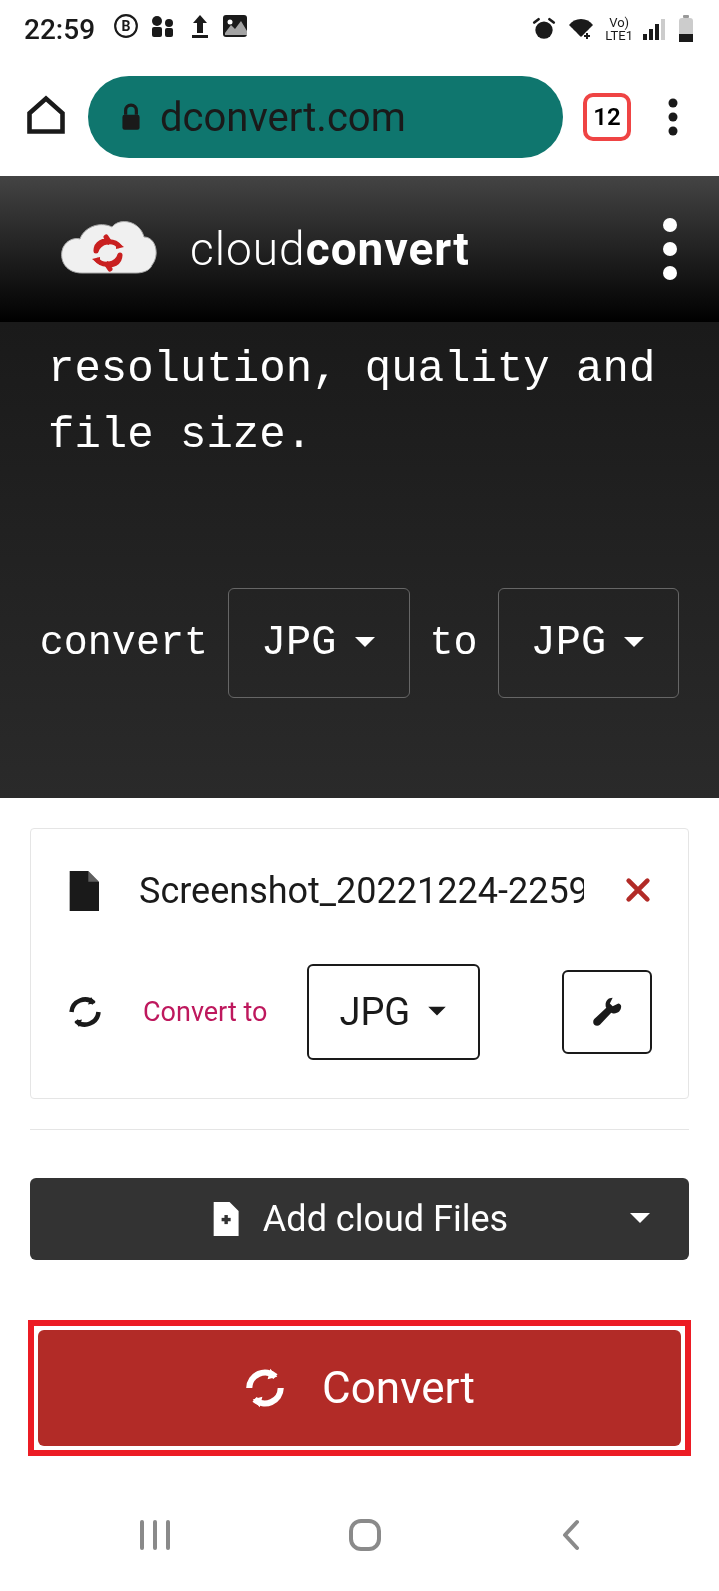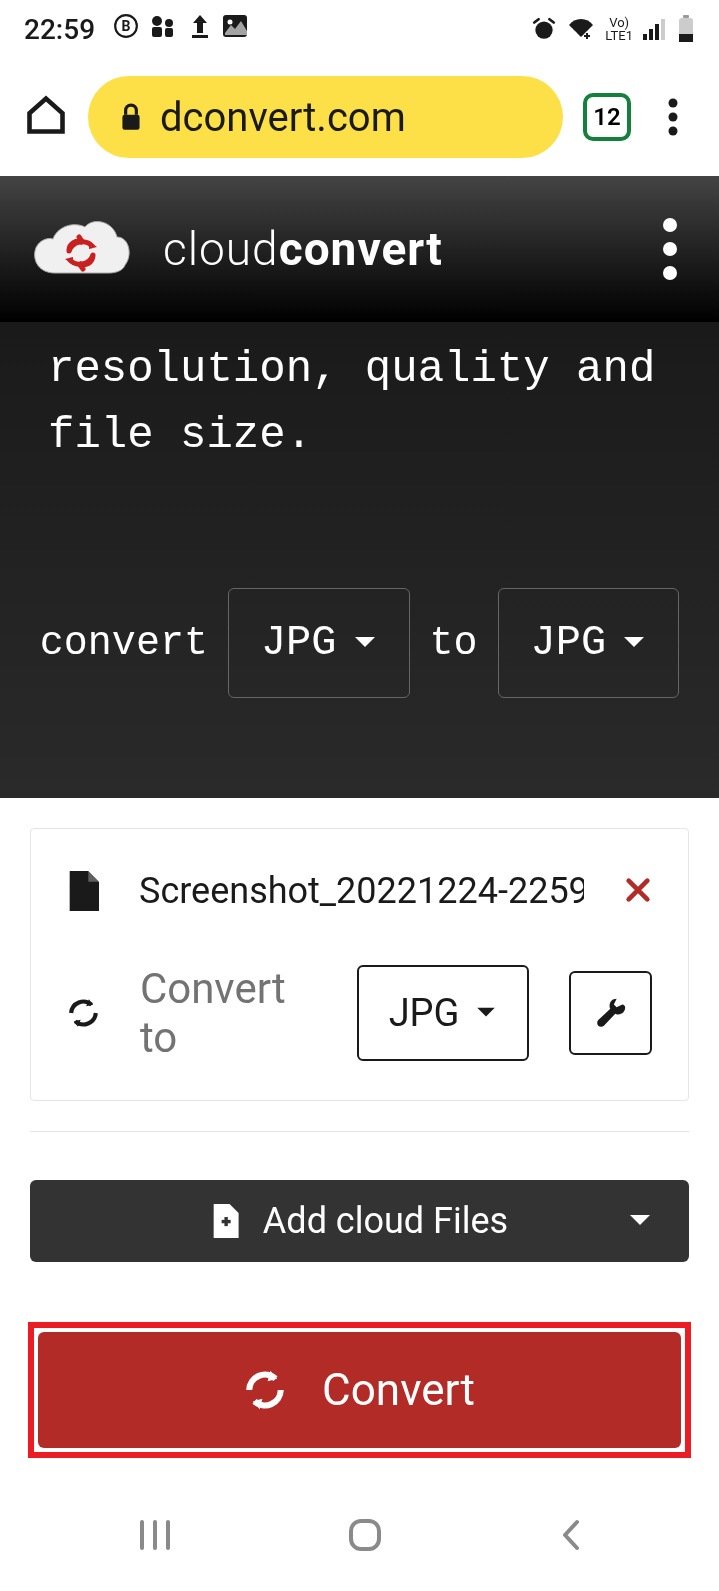--- a/index.html
+++ b/index.html
@@ -56,21 +56,21 @@
       align-items: center;
       padding: 0 24px;
       gap: 20px;
     }
     .home-icon {
       width: 44px;
       height: 44px;
     }
     .url-pill {
       flex: 1;
-      background: #fde047;
+      background: #0f766e;
       border-radius: 44px;
       height: 82px;
       display: flex;
       align-items: center;
       padding: 0 30px;
       gap: 16px;
       overflow: hidden;
     }
     .lock-icon {
       width: 26px;
@@ -78,21 +78,21 @@
       flex-shrink: 0;
     }
     .url-text {
       font-size: 40px;
       color: #1a1a1a;
       white-space: nowrap;
     }
     .tab-count {
       width: 48px;
       height: 48px;
-      border: 4px solid #15803d;
+      border: 4px solid #ef4444;
       border-radius: 10px;
       display: flex;
       align-items: center;
       justify-content: center;
       font-size: 24px;
       font-weight: 600;
     }
     .browser-menu {
       width: 44px;
       height: 44px;
@@ -100,21 +100,21 @@
       align-items: center;
       justify-content: center;
     }
     
     
     .app-header {
       height: 146px;
       background: linear-gradient(180deg, #444444, #000000);
       display: flex;
       align-items: center;
-      padding: 0 29px;
+      padding: 0 56px;
       gap: 30px;
       position: relative;
     }
     .cloud-logo {
       width: 104px;
       height: 68px;
       position: relative;
     }
     .brand-text {
       color: #ffffff;
@@ -218,22 +218,22 @@
       align-items: center;
       gap: 40px;
       margin-top: 50px;
     }
     .refresh-icon {
       width: 36px;
       height: 36px;
       color: #1a1a1a;
     }
     .convert-to-label {
-      font-size: 42px;
-      color: #737373;
+      font-size: 27px;
+      color: #be185d;
     }
     .format-select-light {
       border: 2px solid #1a1a1a;
       border-radius: 6px;
       padding: 24px 30px;
       display: flex;
       align-items: center;
       gap: 16px;
       background: transparent;
     }

